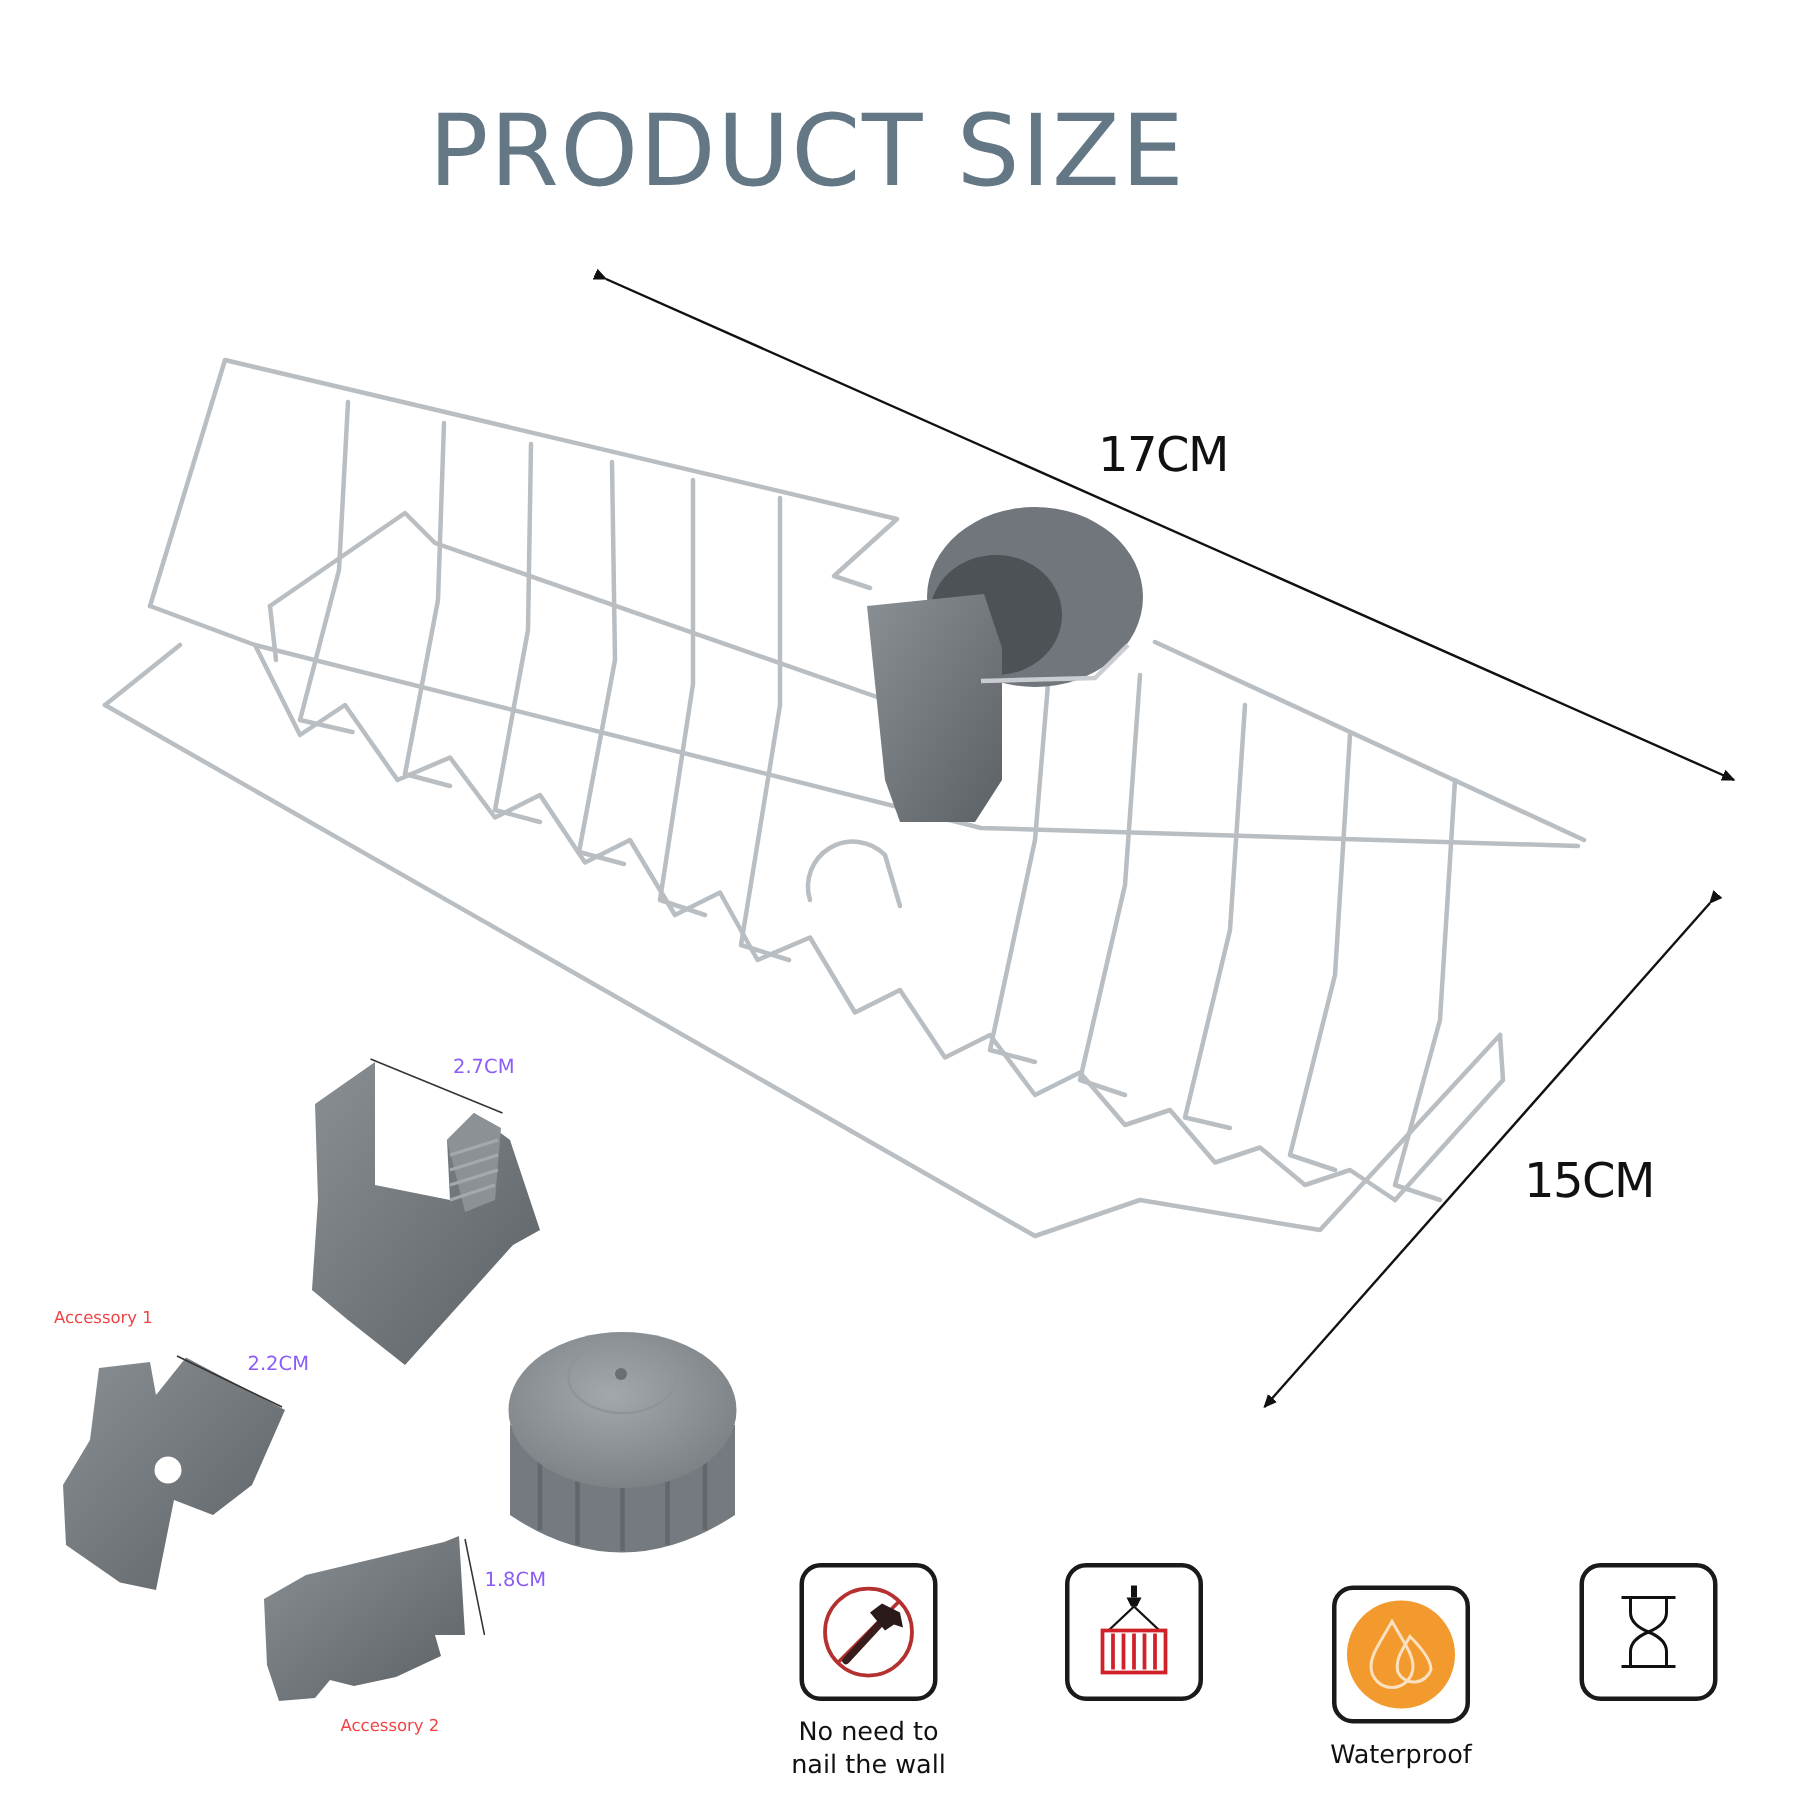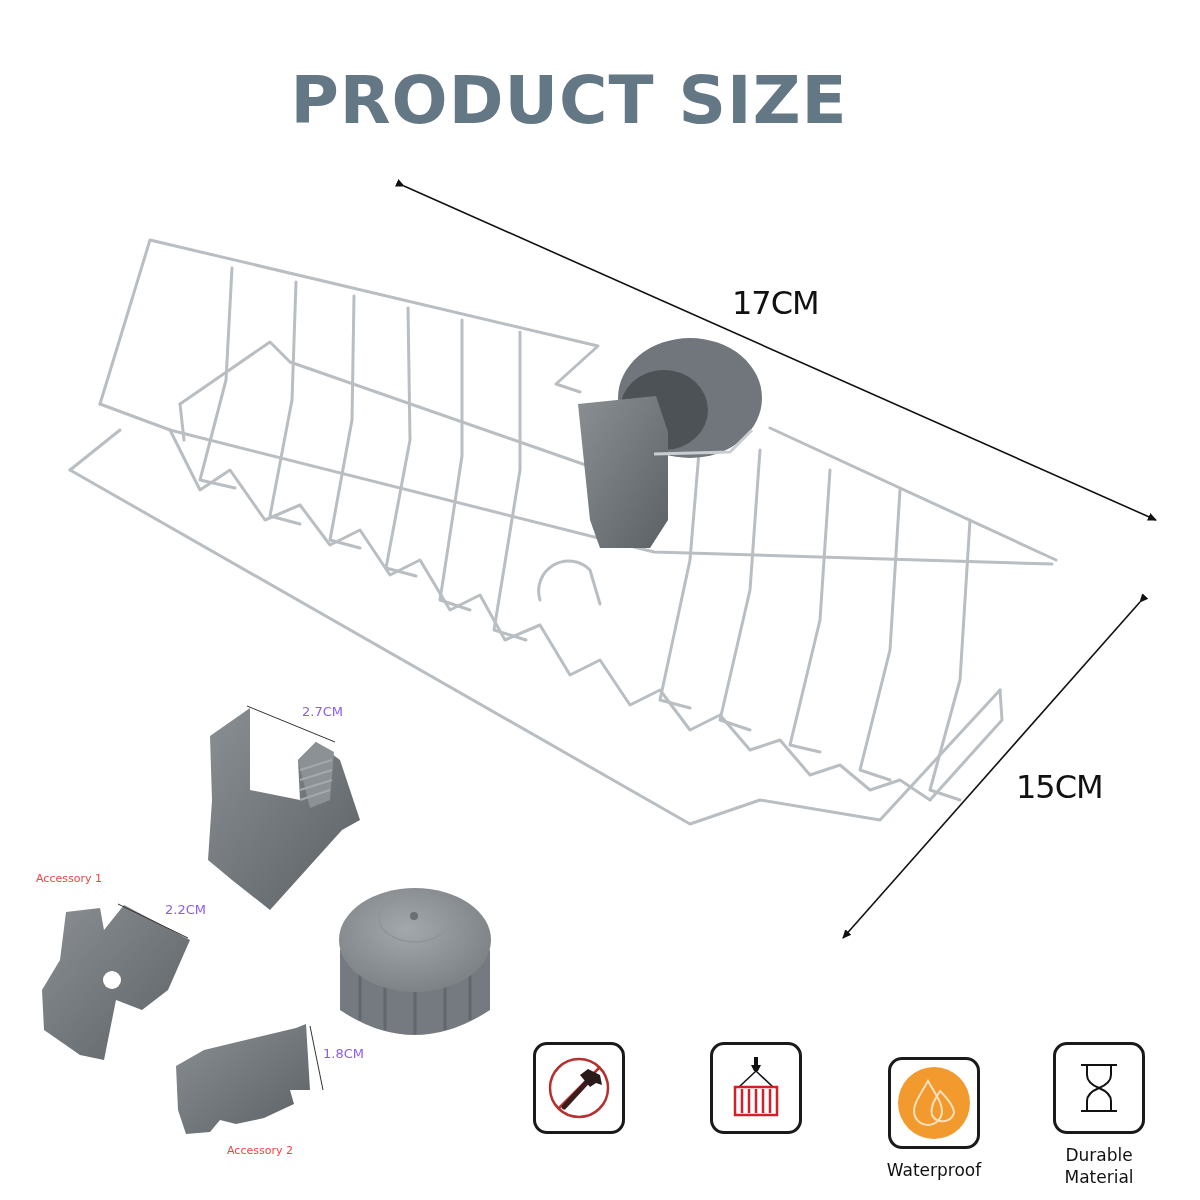--- a/index.html
+++ b/index.html
@@ -1,17 +1,17 @@
 <!DOCTYPE html>
 <html><head>
   <meta charset="utf-8">
   <style>
     html, body { margin: 0; padding: 0; background: #ffffff; }
     body { width: 1200px; height: 1200px; position: relative; overflow: hidden; font-family: "DejaVu Sans", sans-serif; }
-    .title { position: absolute; top: 62px; left: 0; width: 1076px; text-align: center; font-family: "DejaVu Sans", sans-serif; font-weight: bold; font-size: 66px; letter-spacing: 1px; color: #647785; padding-left: 31px; }
+    .title { position: absolute; top: 62px; left: 0; width: 1076px; text-align: center; font-family: "DejaVu Sans", sans-serif; font-weight: normal; font-size: 66px; letter-spacing: 1px; color: #647785; }
     .dim { position: absolute; font-family: "DejaVu Sans", sans-serif; color: #111; }
     .dim-big { font-size: 32px; letter-spacing: -1px; }
     .dim-small { font-size: 13px; color: #8b5cf6; }
     .acc-label { position: absolute; font-size: 11px; color: #ef4444; }
     svg.layer { position: absolute; left: 0; top: 0; }
     .feature { position: absolute; width: 150px; text-align: center; }
     .feature .box { width: 92px; height: 92px; border: 3px solid #1a1a1a; border-radius: 14px; margin: 0 auto; box-sizing: border-box; display: flex; align-items: center; justify-content: center; background: #fff; }
     .feature .label { margin-top: 10px; font-size: 17px; line-height: 22px; color: #111; white-space: pre-line; }
   </style>
 </head>
@@ -125,20 +125,22 @@
 
 <div class="feature" style="left:504px; top:1042px;">
   <div class="box">
     <svg width="70" height="70" viewBox="0 0 70 70">
       <circle cx="35" cy="35" r="29" fill="none" stroke="#b5312f" stroke-width="2.5"></circle>
       <line x1="14" y1="56" x2="56" y2="14" stroke="#b5312f" stroke-width="2.5"></line>
       <line x1="20" y1="54" x2="44" y2="28" stroke="#3a1c1c" stroke-width="5" stroke-linecap="round"></line>
       <path d="M36,22 L44,16 L56,22 L58,32 L52,30 L46,34 Z" fill="#2a1a1a"></path>
     </svg>
   </div>
+  <div class="label">No need to
+nail the wall</div>
 </div>
 
 <div class="feature" style="left:681px; top:1042px;">
   <div class="box">
     <svg width="70" height="70" viewBox="0 0 70 70">
       <rect x="33" y="4" width="4" height="8" fill="#111"></rect>
       <path d="M30,12 L40,12 L37,18 L33,18 Z" fill="#111"></path>
       <line x1="35" y1="18" x2="18" y2="34" stroke="#111" stroke-width="1.6"></line>
       <line x1="35" y1="18" x2="52" y2="34" stroke="#111" stroke-width="1.6"></line>
       <rect x="14" y="34" width="42" height="28" fill="none" stroke="#d0202a" stroke-width="2.5"></rect>
@@ -166,15 +168,13 @@
 
 <div class="feature" style="left:1024px; top:1042px;">
   <div class="box">
     <svg width="60" height="70" viewBox="0 0 60 70">
       <line x1="12" y1="12" x2="48" y2="12" stroke="#111" stroke-width="2"></line>
       <line x1="12" y1="58" x2="48" y2="58" stroke="#111" stroke-width="2"></line>
       <path d="M18,12 L18,22 Q18,30 30,35 Q42,30 42,22 L42,12" fill="none" stroke="#111" stroke-width="2"></path>
       <path d="M18,58 L18,48 Q18,40 30,35 Q42,40 42,48 L42,58" fill="none" stroke="#111" stroke-width="2"></path>
     </svg>
   </div>
-  <div class="label">Durable
-Material</div>
 </div>
 
 </body></html>

